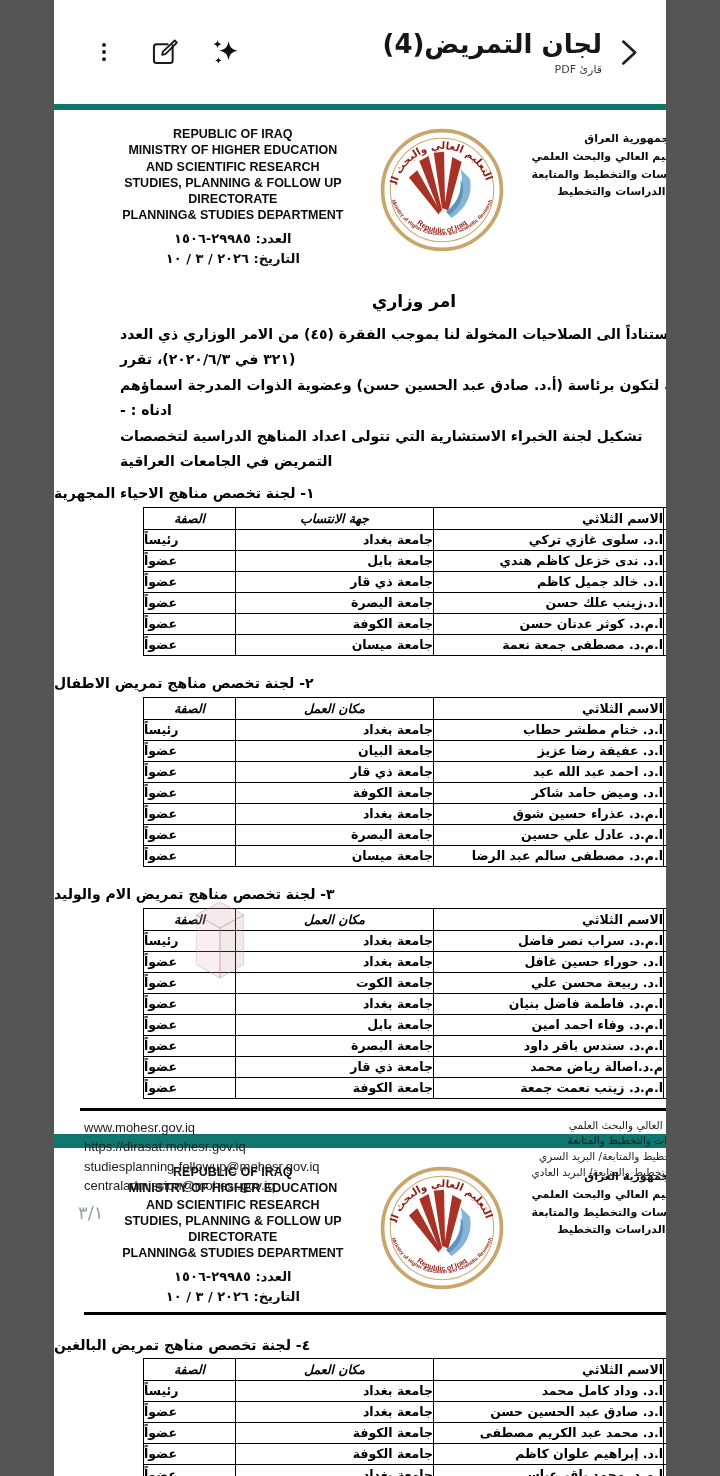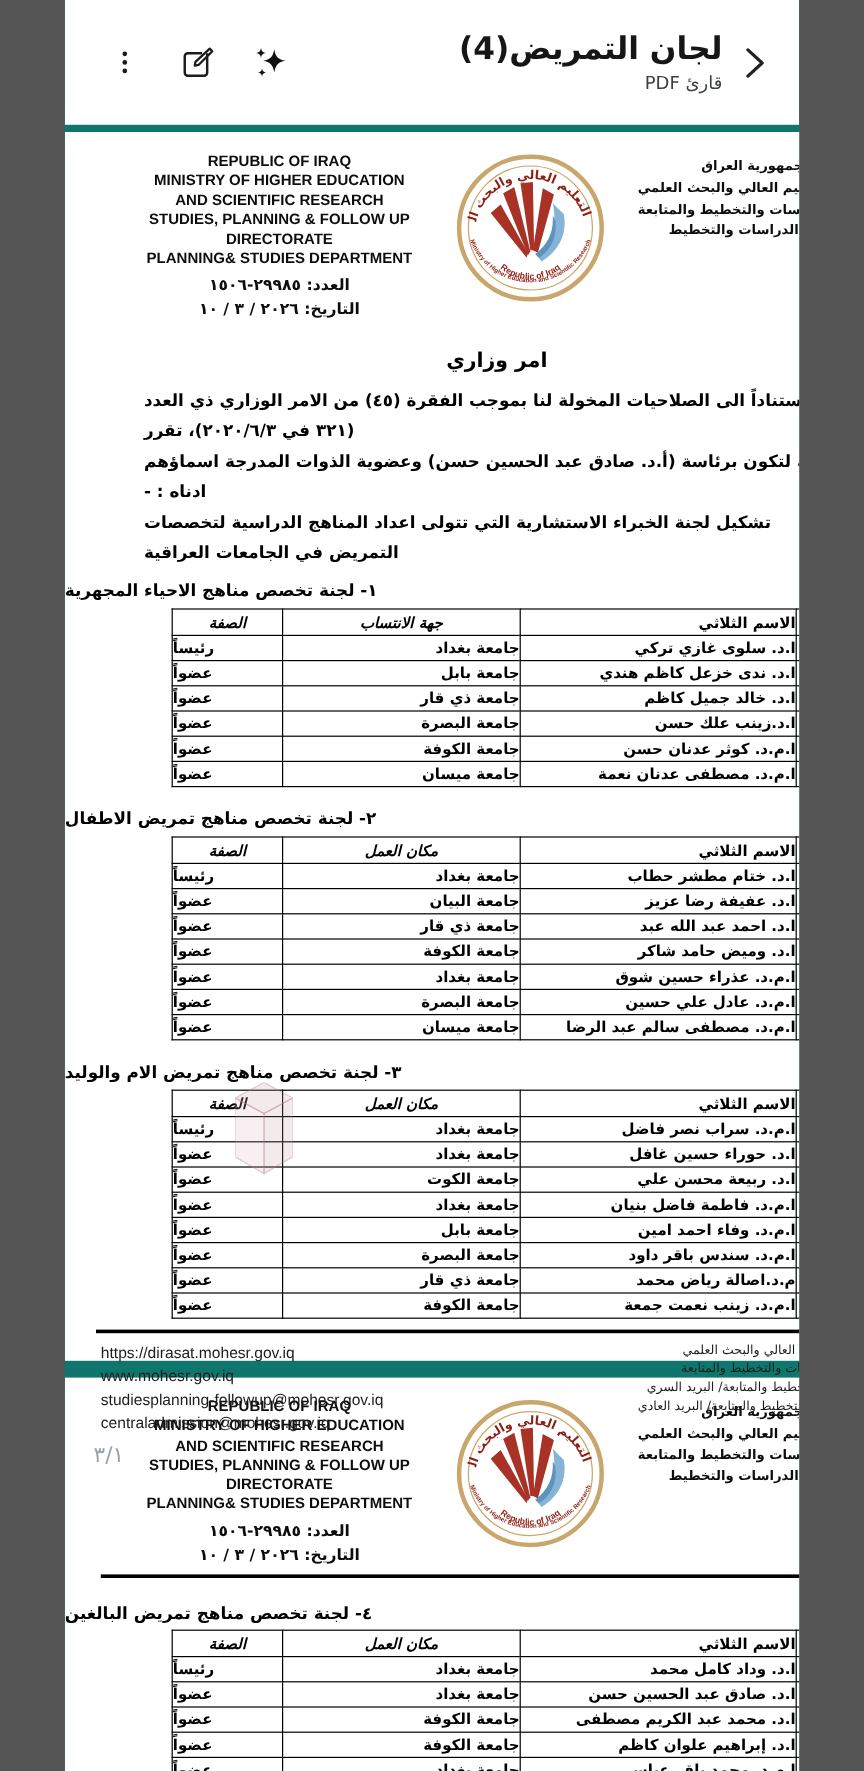--- a/index.html
+++ b/index.html
@@ -4,21 +4,21 @@
 <style>
   * { margin:0; padding:0; box-sizing:border-box; }
   body { background:#555; font-family:"DejaVu Sans", sans-serif; }
   .app { width:612px; height:1476px; background:#0f766e; overflow:hidden; position:relative; margin:0 auto; }
 
   
   .toolbar { height:104px; background:#fff; direction:rtl; display:flex; align-items:center; padding:0 18px 0 30px; }
   .tb-icon { width:40px; height:40px; display:flex; align-items:center; justify-content:center; flex:0 0 auto; cursor:pointer; }
   .tb-titles { margin-right:6px; display:flex; flex-direction:column; align-items:flex-start; }
   .tb-title { font-size:26px; font-weight:700; color:#161616; letter-spacing:.2px; }
-  .tb-sub { font-size:15px; color:#3c4043; margin-top:4px; }
+  .tb-sub { font-size:11px; color:#3c4043; margin-top:4px; }
   .tb-spacer { flex:1; }
   .tb-actions { display:flex; direction:rtl; gap:21px; align-items:center; }
 
   
   .page { background:#fff; width:720px; }
   .page1 { margin-top:6px; height:1024px; display:flex; flex-direction:column; position:relative; }
   .pagebreak { height:14px; }
   .page2 { min-height:328px; }
 
   
@@ -203,21 +203,21 @@
           <td class="d-role">عضواً</td>
         </tr>
           <tr>
           <td class="d-no">٥.</td>
           <td class="d-name">ا.م.د. كوثر عدنان حسن</td>
           <td class="d-place">جامعة الكوفة</td>
           <td class="d-role">عضواً</td>
         </tr>
           <tr>
           <td class="d-no">٦.</td>
-          <td class="d-name">ا.م.د. مصطفى عدنان نعمة</td>
+          <td class="d-name">ا.م.د. مصطفى جمعة نعمة</td>
           <td class="d-place">جامعة ميسان</td>
           <td class="d-role">عضواً</td>
         </tr>
         </tbody>
     </table>
 
     <div class="sec">٢- لجنة تخصص مناهج تمريض الاطفال</div>
     <table class="ctable" dir="rtl">
       <colgroup>
           <col class="c-no">
@@ -352,22 +352,22 @@
         <polygon points="24,0 48,13 24,26 0,13" fill="rgba(205,158,168,0.25)" stroke="rgba(175,125,135,0.4)"></polygon>
         <polygon points="24,26 48,13 48,62 24,76" fill="rgba(195,145,158,0.22)" stroke="rgba(175,125,135,0.4)"></polygon>
         <polygon points="0,13 24,26 24,76 0,62" fill="rgba(215,175,185,0.22)" stroke="rgba(175,125,135,0.4)"></polygon>
       </svg>
     </div>
 
     <div class="pagefoot">
       <div class="footrule"></div>
       <div class="footer">
         <div class="f-links">
+            <div>www.mohesr.gov.iq</div>
             <div>https://dirasat.mohesr.gov.iq</div>
-            <div>www.mohesr.gov.iq</div>
             <div>studiesplanning-followup@mohesr.gov.iq</div>
             <div>centraladmission@mohesr.gov.iq</div>
           </div>
         <div class="f-ar">
             <div>موقع وزارة التعليم العالي والبحث العلمي</div>
             <div>موقع دائرة الدراسات والتخطيط والمتابعة</div>
             <div>دائرة البالغين والتخطيط والمتابعة/ البريد السري</div>
             <div>دائرة الدراسات والتخطيط والمتابعة/ البريد العادي</div>
           </div>
       </div>

